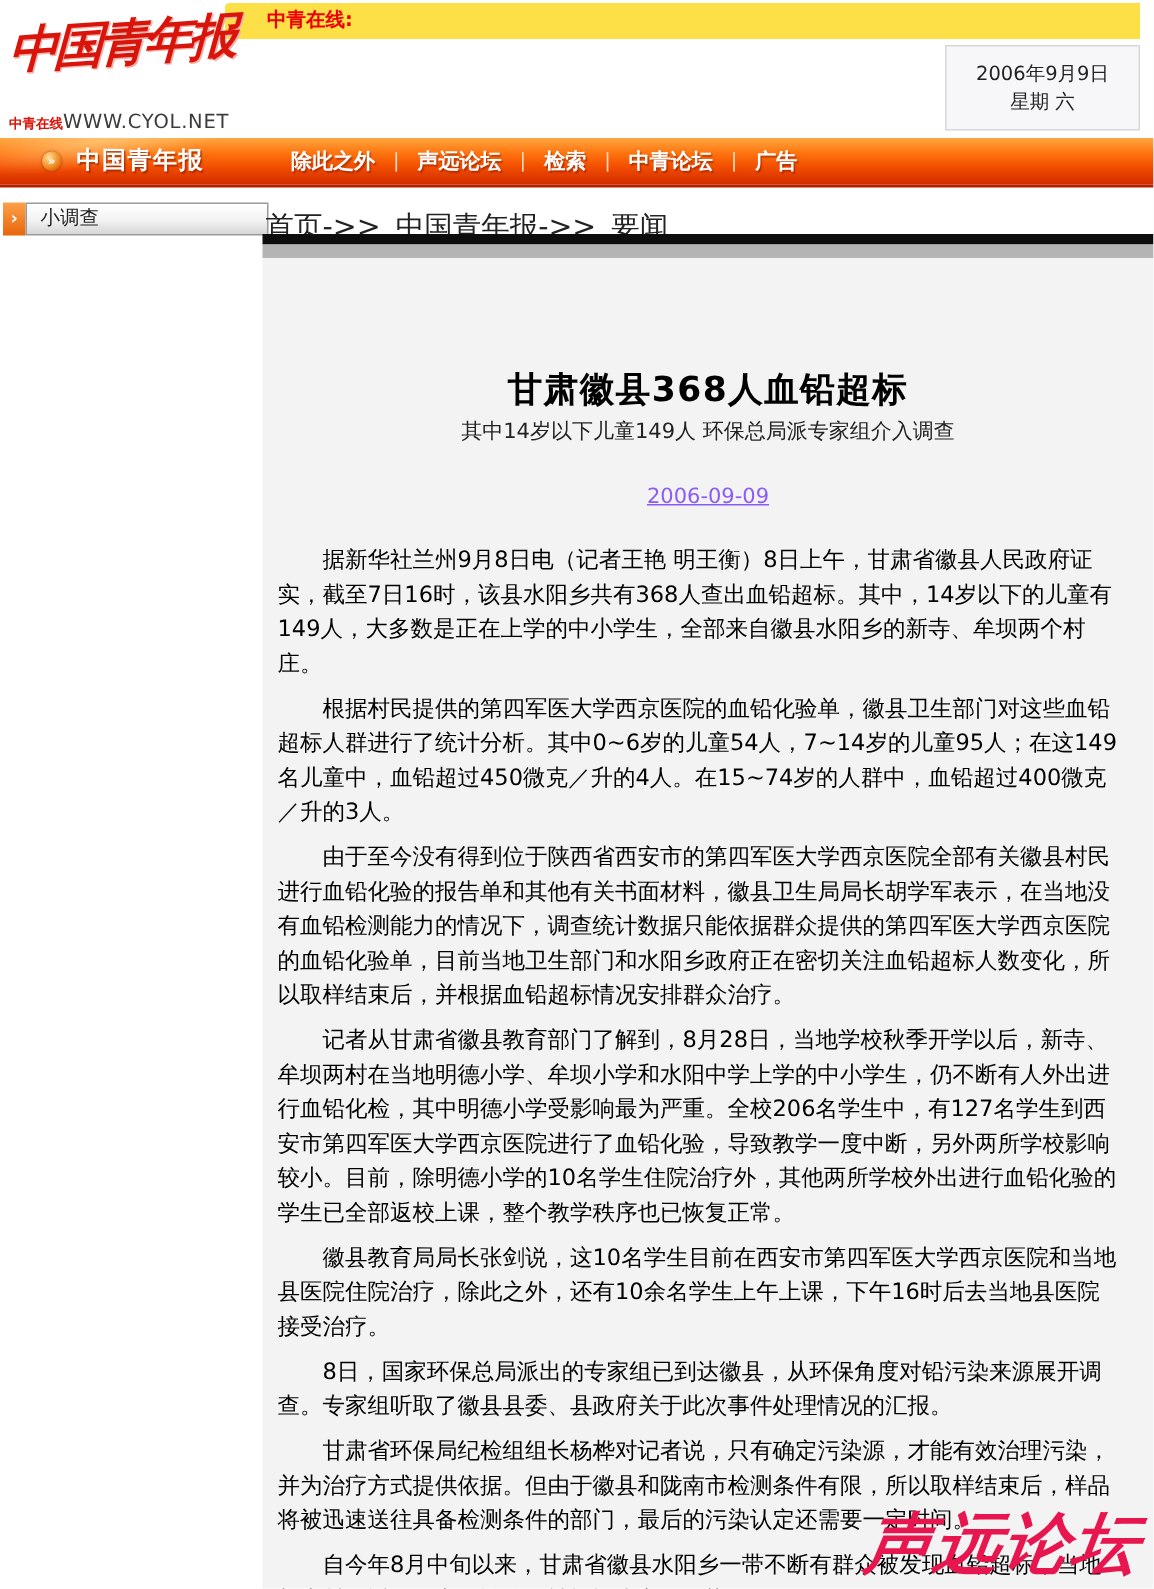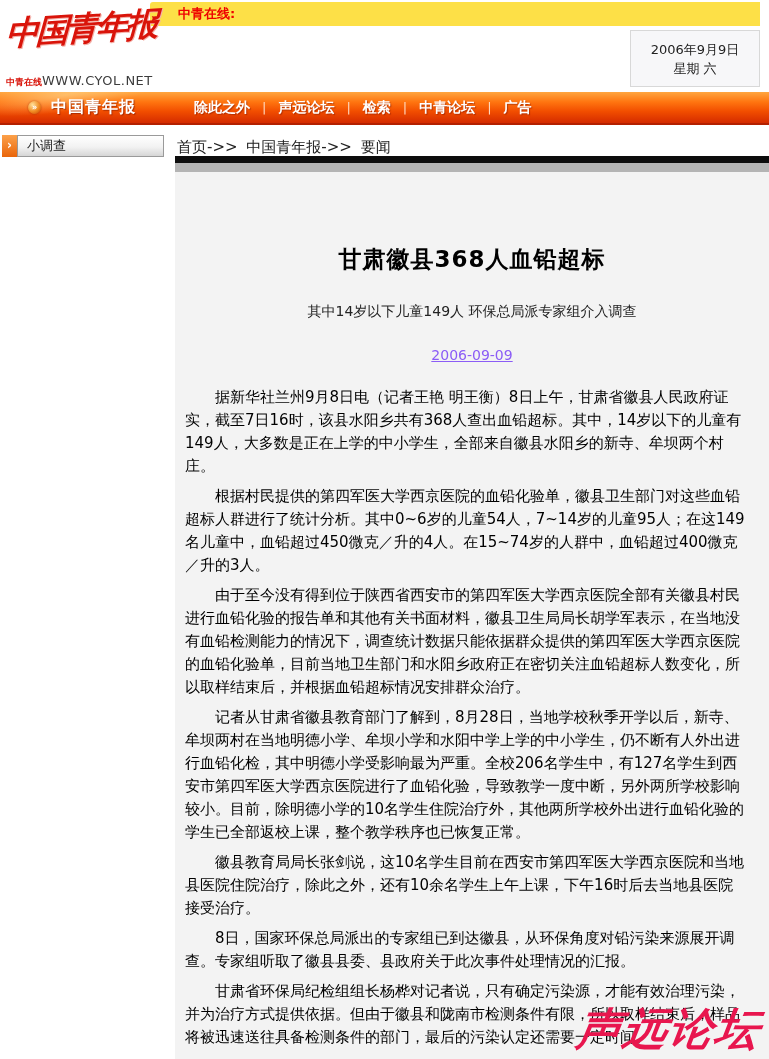--- a/index.html
+++ b/index.html
@@ -60,39 +60,39 @@
   .nav-item { color:#fff; font-size:14px; font-weight:bold; padding:0 4px; cursor:pointer; text-shadow:1px 1px 1px rgba(140,30,0,.6); white-space:nowrap; }
   .nav-sep { color:#ffd9bf; font-size:13px; padding:0 8px; }
 
   
   .poll-bar { position:absolute; left:2px; top:135px; display:flex; align-items:stretch; cursor:pointer; }
   .poll-arrow {
     width:15px; height:22px; background:linear-gradient(180deg,#fca14a,#e9650a);
     color:#fff; font-size:12px; font-weight:bold; line-height:21px; text-align:center;
   }
   .poll-label-bar {
-    width:147px; height:22px; border:1px solid #9a9a9a;
+    width:162px; height:22px; border:1px solid #9a9a9a;
     background:linear-gradient(180deg,#ffffff 0%,#f2f2f2 55%,#d6d6d6 100%);
     line-height:20px; padding-left:9px; font-size:13px; color:#222;
   }
 
   
-  .breadcrumb { position:absolute; left:177px; top:138px; font-size:15px; color:#222; white-space:nowrap; }
+  .breadcrumb { position:absolute; left:177px; top:138px; font-size:19px; color:#222; white-space:nowrap; }
   .crumb { cursor:pointer; }
   .crumb-sep { color:#222; margin-right:4px; }
   .bar-black { position:absolute; left:175px; top:156px; width:594px; height:7px; background:#0d0d0d; }
   .bar-gray  { position:absolute; left:175px; top:163px; width:594px; height:9px; background:#b4b4b4; }
 
   
   .content {
     position:absolute; left:175px; top:172px; width:594px; height:887px;
     background:#f3f3f3; padding-top:72px;
   }
   .a-title { text-align:center; font-size:23px; font-weight:bold; color:#000; letter-spacing:1px; }
-  .a-subtitle { text-align:center; font-size:14px; color:#222; margin-top:28px; }
+  .a-subtitle { text-align:center; font-size:14px; color:#222; margin-top:4px; }
   .a-date { text-align:center; font-size:14px; color:#8b5cf6; margin-top:26px;text-decoration:underline; }
   .a-body { margin-top:23px; padding:0 24px 0 10px; font-size:15px; line-height:23px; color:#000000; }
   .a-body p { text-indent:2em; margin:0 0 7px 0; }
 
   
   .watermark {
     position:absolute; right:8px; top:1000px;
     font-family:"DejaVu Serif","Liberation Serif",serif;
     font-size:44px; font-weight:bold; font-style:italic; color:#e8164e;
     letter-spacing:2px; transform:skewX(-8deg); white-space:nowrap;

